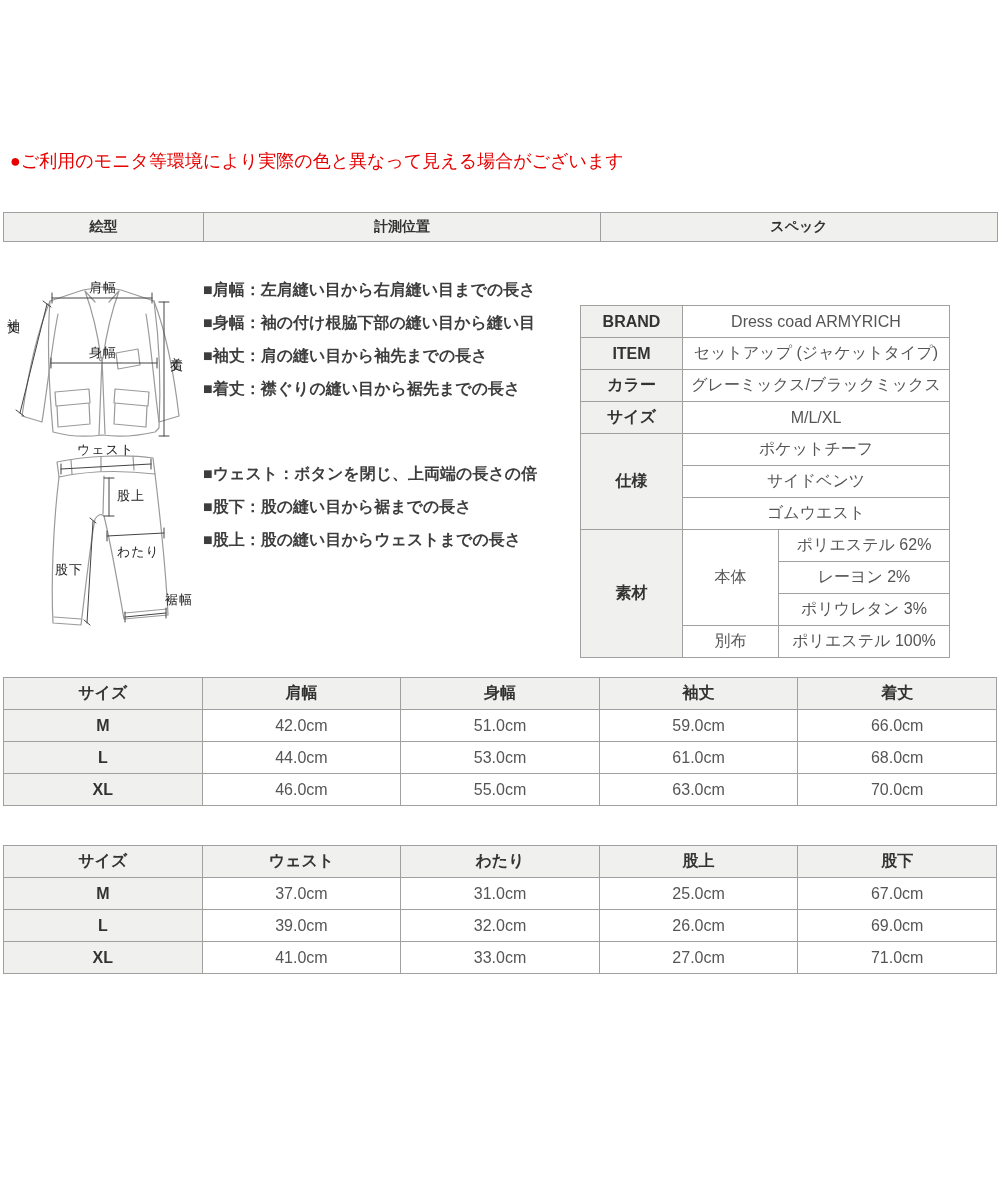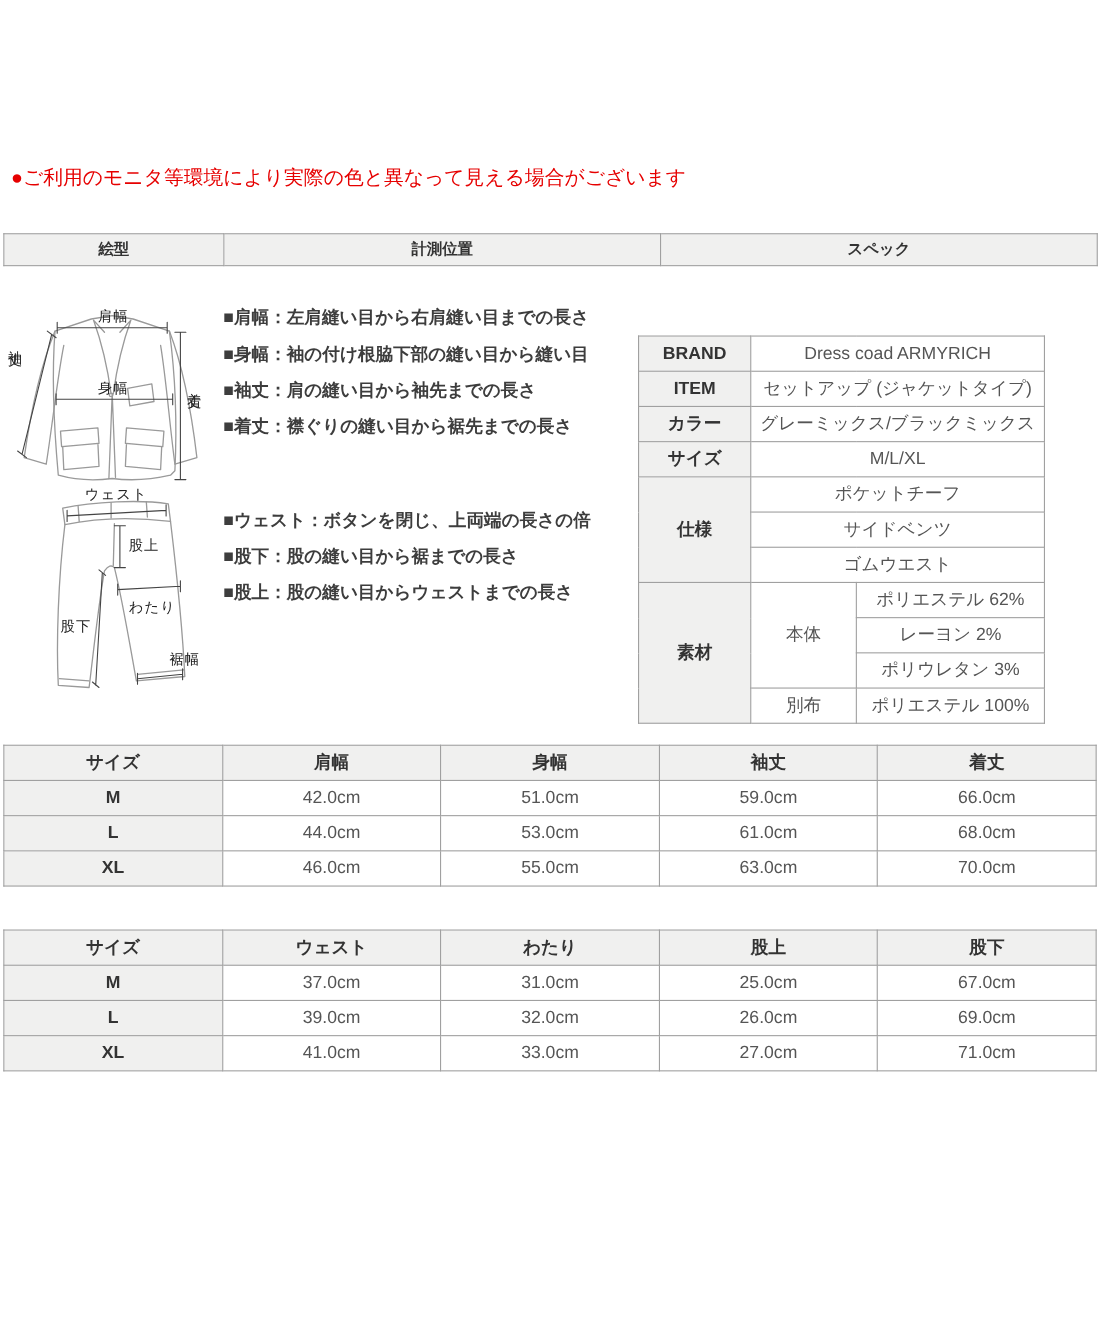--- a/index.html
+++ b/index.html
@@ -117,21 +117,21 @@
         <path d="M104,38 L104,76 M99,38 L109,38 M99,76 L109,76"></path>
         <path d="M102,96 L159,93 M102,91 L102,101 M159,88 L159,98"></path>
         <path d="M88,81 L82,183 M85,78 L91,83 M79,180 L85,185"></path>
         <path d="M120,177 L161,173 M120,172 L120,182 M161,168 L161,178"></path>
       </g>
     </svg>
     <div class="dlabel" style="left:72px;top:2px">ウェスト</div>
     <div class="dlabel" style="left:112px;top:48px">股上</div>
     <div class="dlabel" style="left:112px;top:104px">わたり</div>
     <div class="dlabel" style="left:50px;top:122px">股下</div>
-    <div class="dlabel" style="left:149px;top:152px">裾幅</div>
+    <div class="dlabel" style="left:160px;top:152px">裾幅</div>
   </div>
 
   <div class="notes jacket">
     <div>■肩幅：左肩縫い目から右肩縫い目までの長さ</div>
     <div>■身幅：袖の付け根脇下部の縫い目から縫い目</div>
     <div>■袖丈：肩の縫い目から袖先までの長さ</div>
     <div>■着丈：襟ぐりの縫い目から裾先までの長さ</div>
   </div>
 
   <div class="notes pants">

